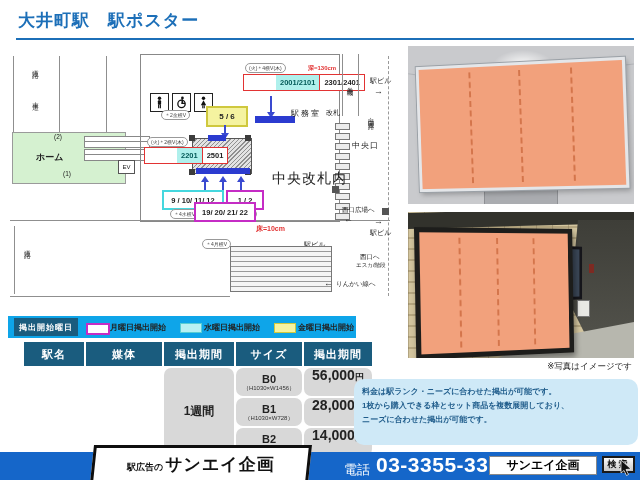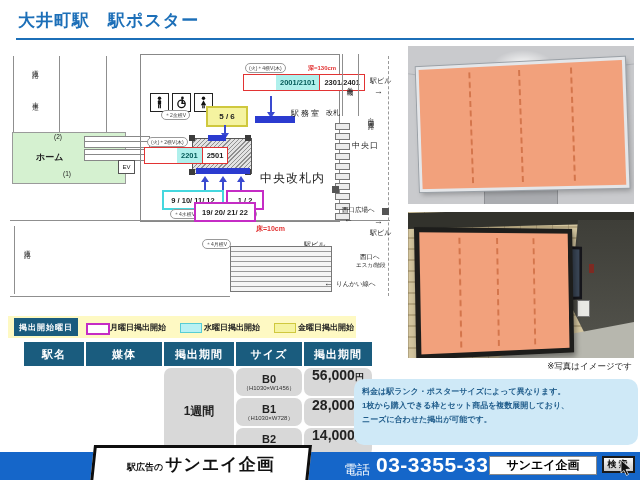--- a/index.html
+++ b/index.html
@@ -39,21 +39,21 @@
          display:flex;align-items:center;justify-content:center;white-space:nowrap;}
   .mgbox{border:2.5px solid #c52cc5;background:#fff;font-size:7.5px;font-weight:bold;
          display:flex;align-items:center;justify-content:center;white-space:nowrap;}
   .rednote{color:#e23333;font-weight:bold;}
   .gate{width:13px;height:5px;border:1px solid #777;background:#ececec;}
   .bstairs{left:222px;top:198px;width:100px;height:44px;border:1px solid #777;
            background:repeating-linear-gradient(0deg,#f5f5f5 0 4px,#9a9a9a 4px 5px);}
   .dsq{width:7px;height:7px;background:#555;}
   .wavy{border-left:1px dashed #999;}
   
-  .legend{left:8px;top:316px;width:348px;height:22px;background:#fef9c3;}
+  .legend{left:8px;top:316px;width:348px;height:22px;background:#0ea5e9;}
   .legend-title{left:6px;top:2px;width:64px;height:18px;background:#1a5c7e;color:#fff;
         font-size:8px;font-weight:bold;display:flex;align-items:center;justify-content:center;letter-spacing:1px;}
   .sw{width:20px;height:8px;top:7px;}
   .sw-mon{border:2px solid #c52cc5;background:#fff;}
   .sw-wed{border:1px solid #57cdd4;background:#b8f1f3;}
   .sw-fri{border:1px solid #cfc83e;background:#f5f3a0;}
   .leg-label{top:6px;font-size:8px;font-weight:bold;color:#222;white-space:nowrap;}
   
   .price-table{left:8px;top:342px;width:348px;display:grid;
        grid-template-columns:60px 76px 70px 66px 68px;grid-template-rows:24px 28px 28px 28px;
@@ -191,21 +191,21 @@
   <div class="abs gate" style="left:327px;top:85px"></div>
   <div class="abs gate" style="left:327px;top:95px"></div>
   <div class="abs gate" style="left:327px;top:105px"></div>
   <div class="abs gate" style="left:327px;top:115px"></div>
   <div class="abs gate" style="left:327px;top:125px"></div>
   <div class="abs gate" style="left:327px;top:135px"></div>
   <div class="abs gate" style="left:327px;top:145px"></div>
   <div class="abs gate" style="left:327px;top:155px"></div>
   <div class="abs gate" style="left:327px;top:165px"></div>
 
-  <div class="abs" style="left:252px;top:122px;font-size:12px;letter-spacing:1px">中央改札内</div>
+  <div class="abs" style="left:264px;top:122px;font-size:14px;letter-spacing:1px">中央改札内</div>
   <div class="abs" style="left:344px;top:92px;font-size:8px;letter-spacing:1px">中央口</div>
   <div class="abs vtext" style="left:358px;top:64px;font-size:6.5px">自由通路</div>
   <div class="abs" style="left:362px;top:28px;font-size:7px">駅ビル</div>
   <div class="abs" style="left:366px;top:38px;font-size:9px;color:#333">→</div>
   <div class="abs wavy" style="left:380px;top:8px;height:240px"></div>
 
   <div class="abs oval" style="left:153px;top:62px">＊2金横V</div>
   <div class="abs ybox">5 / 6</div>
   <div class="abs vline-b" style="left:216px;top:77px;height:10px"></div>
   <div class="abs tri-dn" style="left:213px;top:85px"></div>
@@ -320,21 +320,21 @@
   <div class="abs p2-sign"></div>
   <div class="abs p2-board">
     <div class="abs dashdiv" style="left:25%"></div>
     <div class="abs dashdiv" style="left:50%"></div>
     <div class="abs dashdiv" style="left:75%"></div>
   </div>
 </div>
 <div class="abs photo-caption">※写真はイメージです</div>
 
 <div class="abs infobox">
-  <div>料金は駅ランク・ポスターサイズによって異なります。</div>
+  <div>料金は駅ランク・ニーズに合わせた掲出が可能です。</div>
   <div>1枚から購入できる枠とセット商品を複数展開しており、</div>
   <div>ニーズに合わせた掲出が可能です。</div>
 </div>
 
 <div class="abs footer">
   <div class="abs company-box">
     <span class="company-inner">
       <span class="company-prefix">駅広告の</span>
       <span class="company-name">サンエイ企画</span>
     </span>

